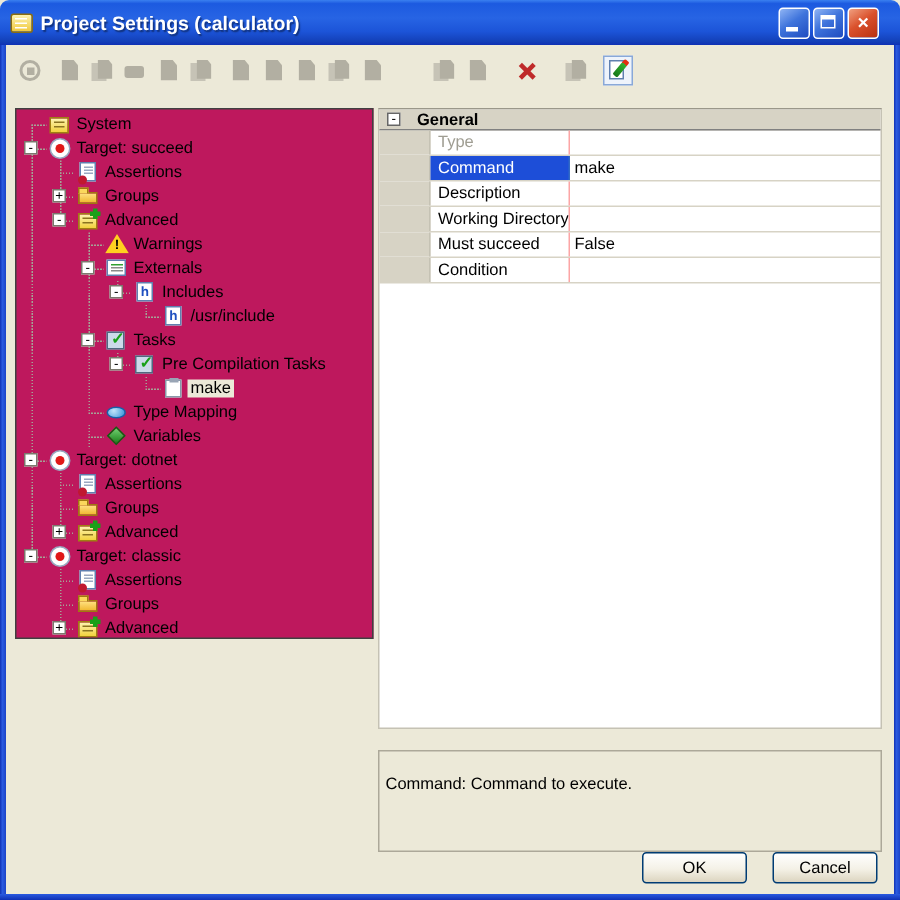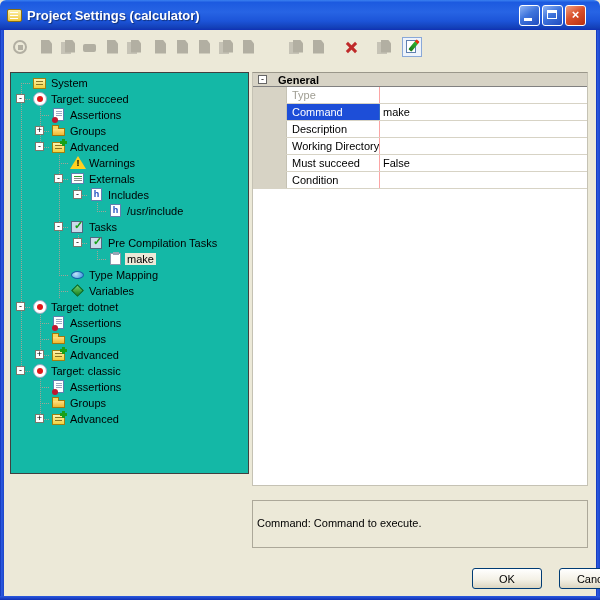--- a/index.html
+++ b/index.html
@@ -46,25 +46,25 @@
   .tb.shape-docs b { left:5px; top:1px; width:10px; height:13px; background:#b2afa2;
     clip-path:polygon(0 0,70% 0,100% 28%,100% 100%,0 100%); }
   .tb.shape-tag i { left:1px; top:5px; width:13px; height:8px; background:#b2afa2; border-radius:2px; }
   .tb.shape-cross i, .tb.shape-cross b { left:2px; top:7px; width:13px; height:3px; background:#bf2a2a; }
   .tb.shape-cross i { transform:rotate(45deg); } .tb.shape-cross b { transform:rotate(-45deg); }
   .tb.shape-edit { width:20px; height:20px; border:1px solid #89a8d8; background:#eef3fb; }
   .tb.shape-edit i { left:3px; top:2px; width:10px; height:13px; background:#fff; border:1px solid #6080b0; }
   .tb.shape-edit b { left:9px; top:1px; width:4px; height:13px; background:linear-gradient(180deg,#e03010 0 3px,#30b030 3px,#187818);
     transform:rotate(40deg); border-radius:1px; }
   
-  .tree-panel { position:absolute; left:10px; top:72px; width:239px; height:402px;
-    background:#14b8a6; border:1px solid #404040; padding:2px 0 0 1px; overflow:hidden; z-index:2; }
+  .tree-panel { position:absolute; left:10px; top:72px; width:239px; height:354px;
+    background:#be185d; border:1px solid #404040; padding:2px 0 0 1px; overflow:hidden; z-index:2; }
   .prop-grid { position:absolute; left:252px; top:72px; width:336px; height:414px;
     background:#fff; border:1px solid #c5c2b4; border-top:1px solid #9a978a; font-size:11px; z-index:2; }
-  .help-box { position:absolute; left:252px; top:500px; width:336px; height:48px;
+  .help-box { position:absolute; left:252px; top:500px; width:336px; height:68px;
     background:#ece9d8; border:1px solid #aca899; font-size:11px; color:#000; padding:16px 4px 0 4px; z-index:2; }
   
   .trow { display:flex; align-items:center; height:16px; font-size:11px; color:#000; white-space:nowrap; }
   .tcell { width:19px; height:16px; position:relative; flex:none; }
   .vd { position:absolute; left:9px; width:1px; background:repeating-linear-gradient(to bottom,#a5a396 0 1px,transparent 1px 2px); }
   .vd.full { top:0; bottom:0; } .vd.top { top:0; height:8px; } .vd.bot { top:8px; bottom:0; }
   .hd { position:absolute; left:9px; right:0; top:8px; height:1px;
     background:repeating-linear-gradient(to right,#a5a396 0 1px,transparent 1px 2px); }
   .expander { position:absolute; left:4px; top:3px; width:9px; height:9px; background:#fff;
     border:1px solid #7a786d; font-size:9px; line-height:7px; text-align:center; color:#000; z-index:1; }
@@ -115,21 +115,21 @@
   .cat-label { font-weight:bold; margin-left:11px; }
   .grow { display:flex; height:17px; border-bottom:1px solid #d7d3c5; align-items:stretch; }
   .gstrip { width:34px; background:#d7d3c5; border-right:1px solid #c5c2b4; flex:none; }
   .gname { width:93px; flex:none; border-right:1px solid #fca5a5; padding:2px 0 0 5px; color:#000; overflow:hidden; white-space:nowrap; }
   .gvalue { flex:1; padding:2px 0 0 3px; color:#000; overflow:hidden; white-space:nowrap; }
   .grow.readonly .gname, .grow.readonly .gvalue { color:#9f9d92; }
   .grow.selected .gname { background:#1d4ed8; color:#fff; border-right-color:#316ac5; }
   
   .xp-btn { position:absolute; top:568px; width:70px; height:21px; font-family:"Liberation Sans",sans-serif;
     font-size:11px; color:#000; border:1px solid #003c74; border-radius:3px;
-    background:linear-gradient(180deg,#ffffff 0%,#f4f1e6 55%,#dcd5c0 100%); z-index:6;margin-left:44px; }
+    background:linear-gradient(180deg,#ffffff 0%,#f4f1e6 55%,#dcd5c0 100%); z-index:6; }
   .xp-btn.ok { left:428px; } .xp-btn.cancel { left:515px; }
 </style>
 </head>
 <body>
 
 <div class="window">
   <div class="titlebar">
     <span class="title-icon"></span>
     <span class="title-text">Project Settings (calculator)</span>
     <span class="win-buttons">

